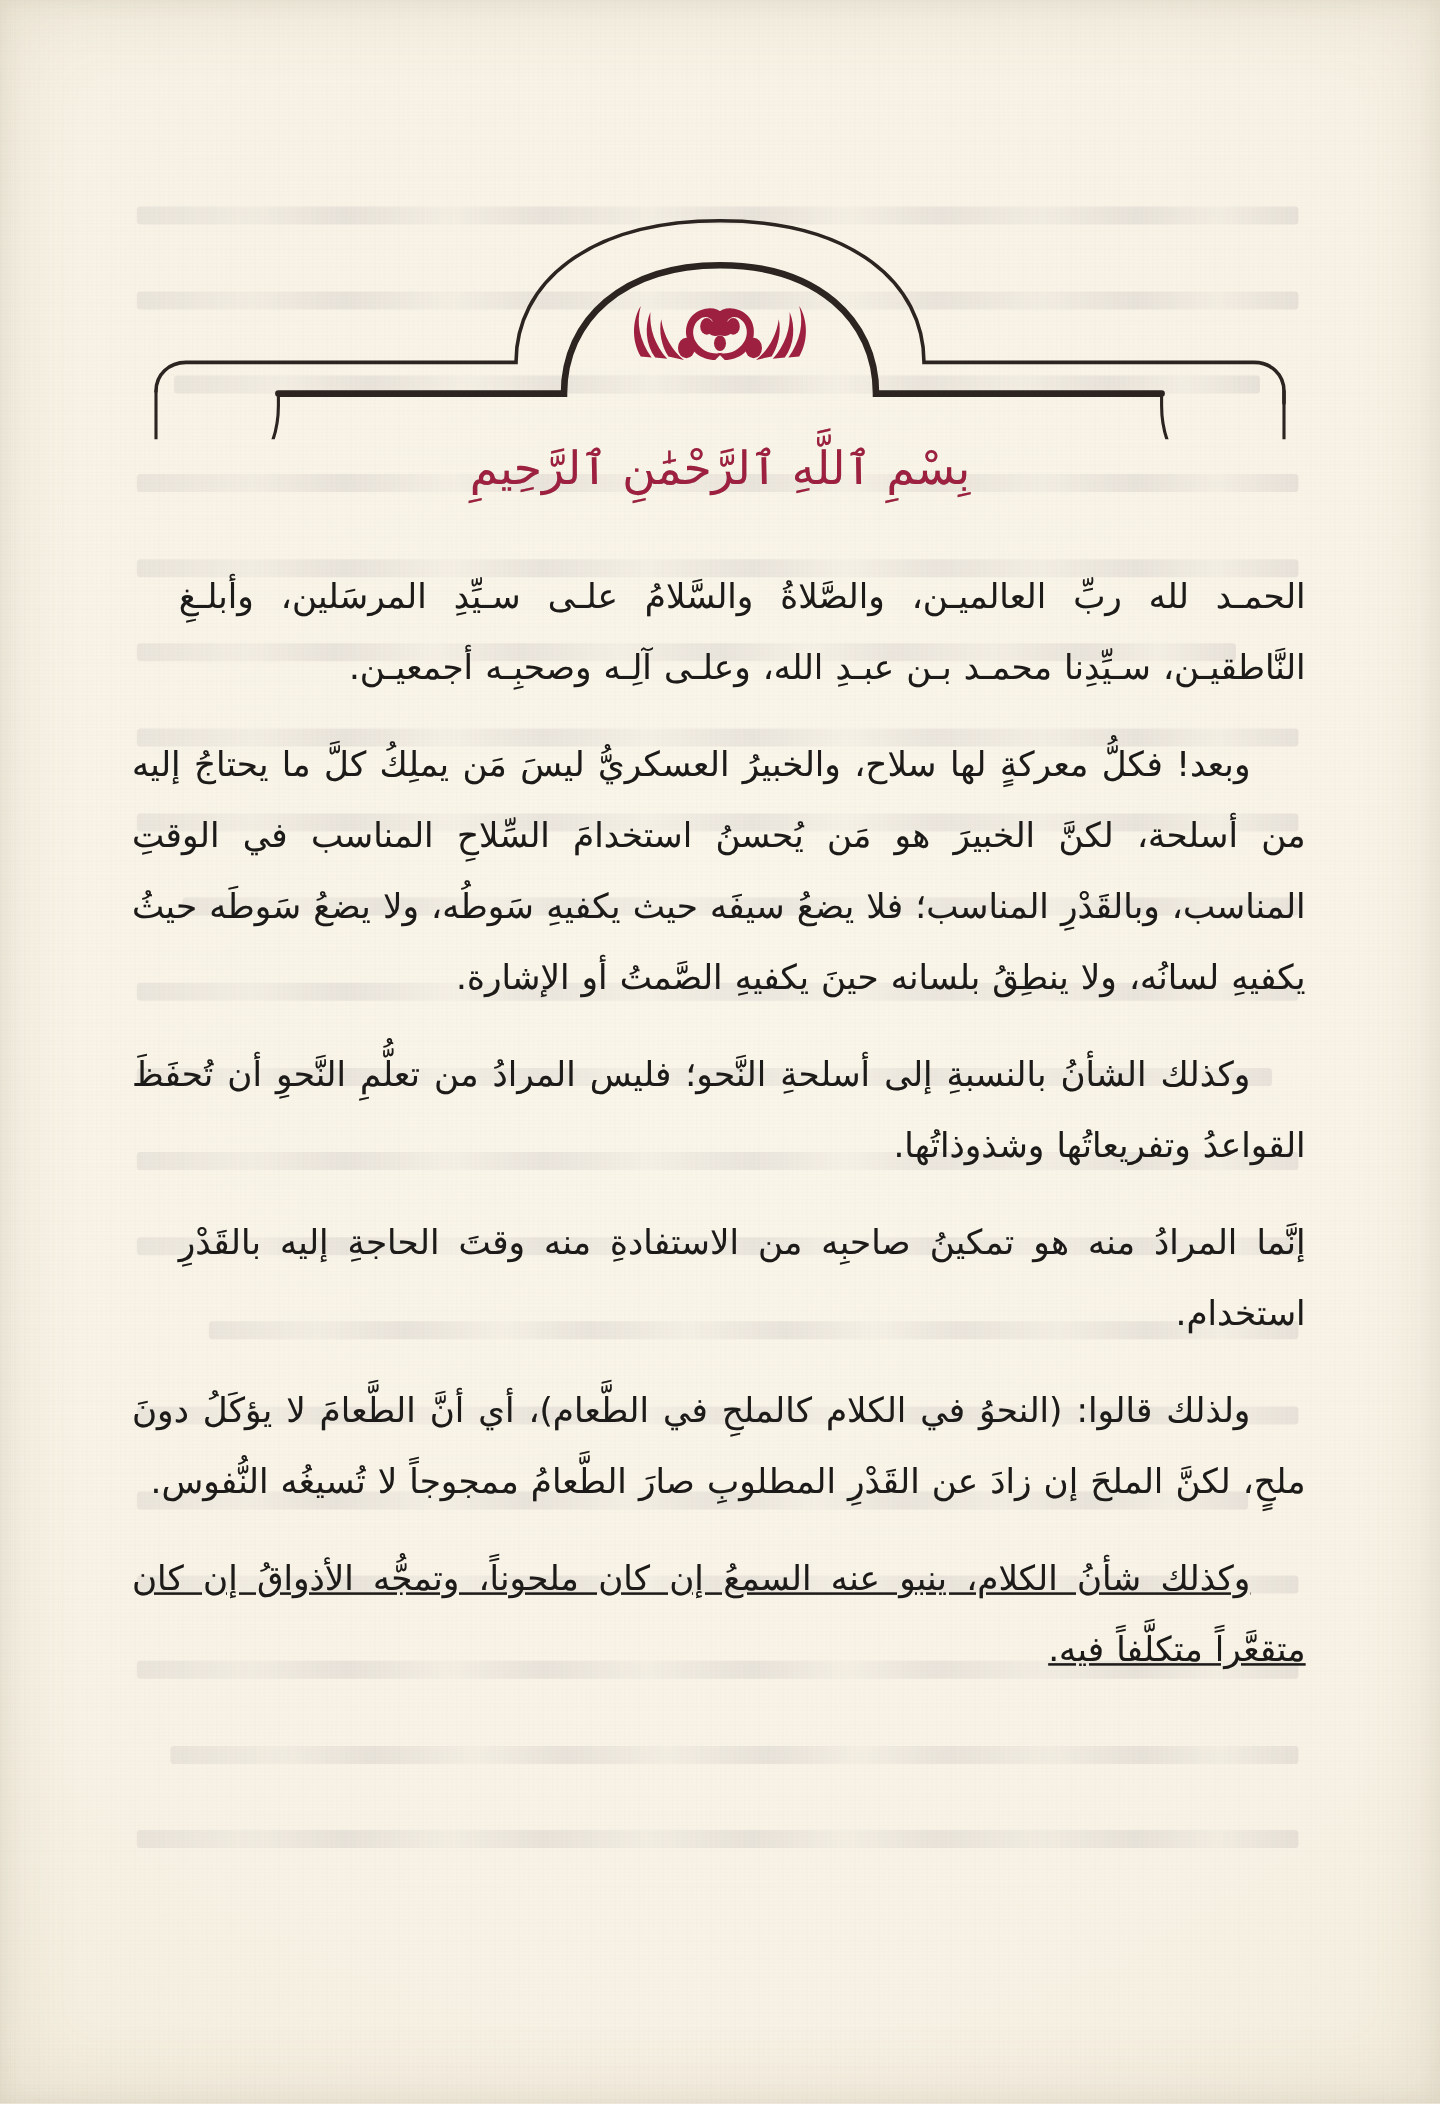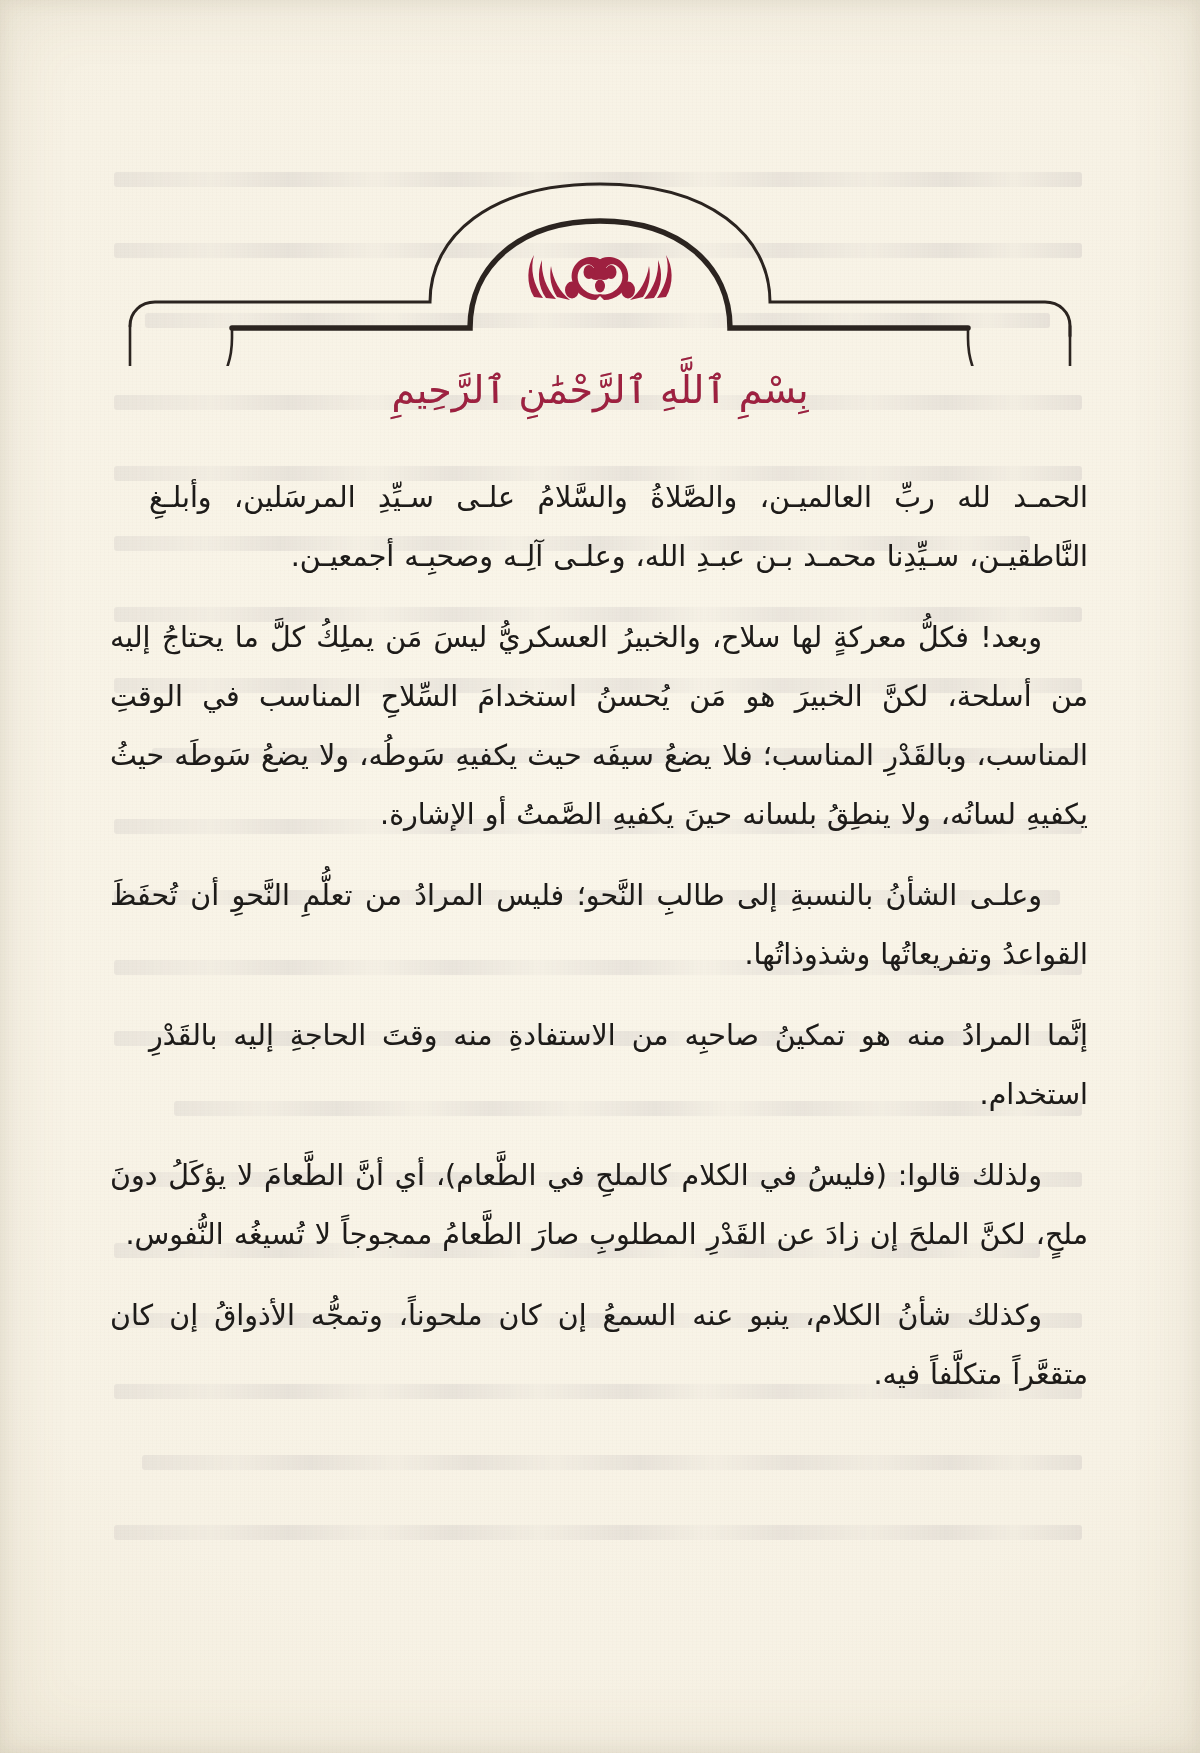--- a/index.html
+++ b/index.html
@@ -112,21 +112,21 @@
   .body-block p {
     margin: 0 0 22px 0;
     text-indent: 46px;
     text-align: justify;
     text-align-last: right;
   }
   .body-block p.no-indent {
     text-indent: 0;
     margin-left: 39px;
   }
-  .body-block p:last-child { margin-bottom: 0; }
+  .body-block p:last-child { margin-bottom: 0; text-decoration: underline; }
 
   
   .body-block, .basmala {
     text-shadow: 0 0 .45px rgba(30,26,22,.33);
   }
 </style>
 </head>
 <body>
 
 <div class="paper"></div>
@@ -222,21 +222,21 @@
   </svg>
 </div>
 
 <div class="content">
 
   <div class="basmala">بِسْمِ ٱللَّهِ ٱلرَّحْمَٰنِ ٱلرَّحِيمِ</div>
 
   <div class="body-block">
     <p class="no-indent">الحمـد لله ربِّ العالميـن، والصَّلاةُ والسَّلامُ علـى سـيِّدِ المرسَلين، وأبلـغِ النَّاطقيـن، سـيِّدِنا محمـد بـن عبـدِ الله، وعلـى آلِـه وصحبِـه أجمعيـن.</p>
     <p>وبعد! فكلُّ معركةٍ لها سلاح، والخبيرُ العسكريُّ ليسَ مَن يملِكُ كلَّ ما يحتاجُ إليه من أسلحة، لكنَّ الخبيرَ هو مَن يُحسنُ استخدامَ السِّلاحِ المناسب في الوقتِ المناسب، وبالقَدْرِ المناسب؛ فلا يضعُ سيفَه حيث يكفيهِ سَوطُه، ولا يضعُ سَوطَه حيثُ يكفيهِ لسانُه، ولا ينطِقُ بلسانه حينَ يكفيهِ الصَّمتُ أو الإشارة.</p>
-    <p>وعلـى الشأنُ بالنسبةِ إلى طالبِ النَّحو؛ فليس المرادُ من تعلُّمِ النَّحوِ أن تُحفَظَ القواعدُ وتفريعاتُها وشذوذاتُها.</p>
+    <p>وكذلك الشأنُ بالنسبةِ إلى أسلحةِ النَّحو؛ فليس المرادُ من تعلُّمِ النَّحوِ أن تُحفَظَ القواعدُ وتفريعاتُها وشذوذاتُها.</p>
     <p class="no-indent">إنَّما المرادُ منه هو تمكينُ صاحبِه من الاستفادةِ منه وقتَ الحاجةِ إليه بالقَدْرِ استخدام.</p>
-    <p>ولذلك قالوا: (فليسُ في الكلام كالملحِ في الطَّعام)، أي أنَّ الطَّعامَ لا يؤكَلُ دونَ ملحٍ، لكنَّ الملحَ إن زادَ عن القَدْرِ المطلوبِ صارَ الطَّعامُ ممجوجاً لا تُسيغُه النُّفوس.</p>
+    <p>ولذلك قالوا: (النحوُ في الكلام كالملحِ في الطَّعام)، أي أنَّ الطَّعامَ لا يؤكَلُ دونَ ملحٍ، لكنَّ الملحَ إن زادَ عن القَدْرِ المطلوبِ صارَ الطَّعامُ ممجوجاً لا تُسيغُه النُّفوس.</p>
     <p>وكذلك شأنُ الكلام، ينبو عنه السمعُ إن كان ملحوناً، وتمجُّه الأذواقُ إن كان متقعَّراً متكلَّفاً فيه.</p>
   </div>
 
 </div>
 
 <div class="edge-shadow"></div>
 
 </body></html>

